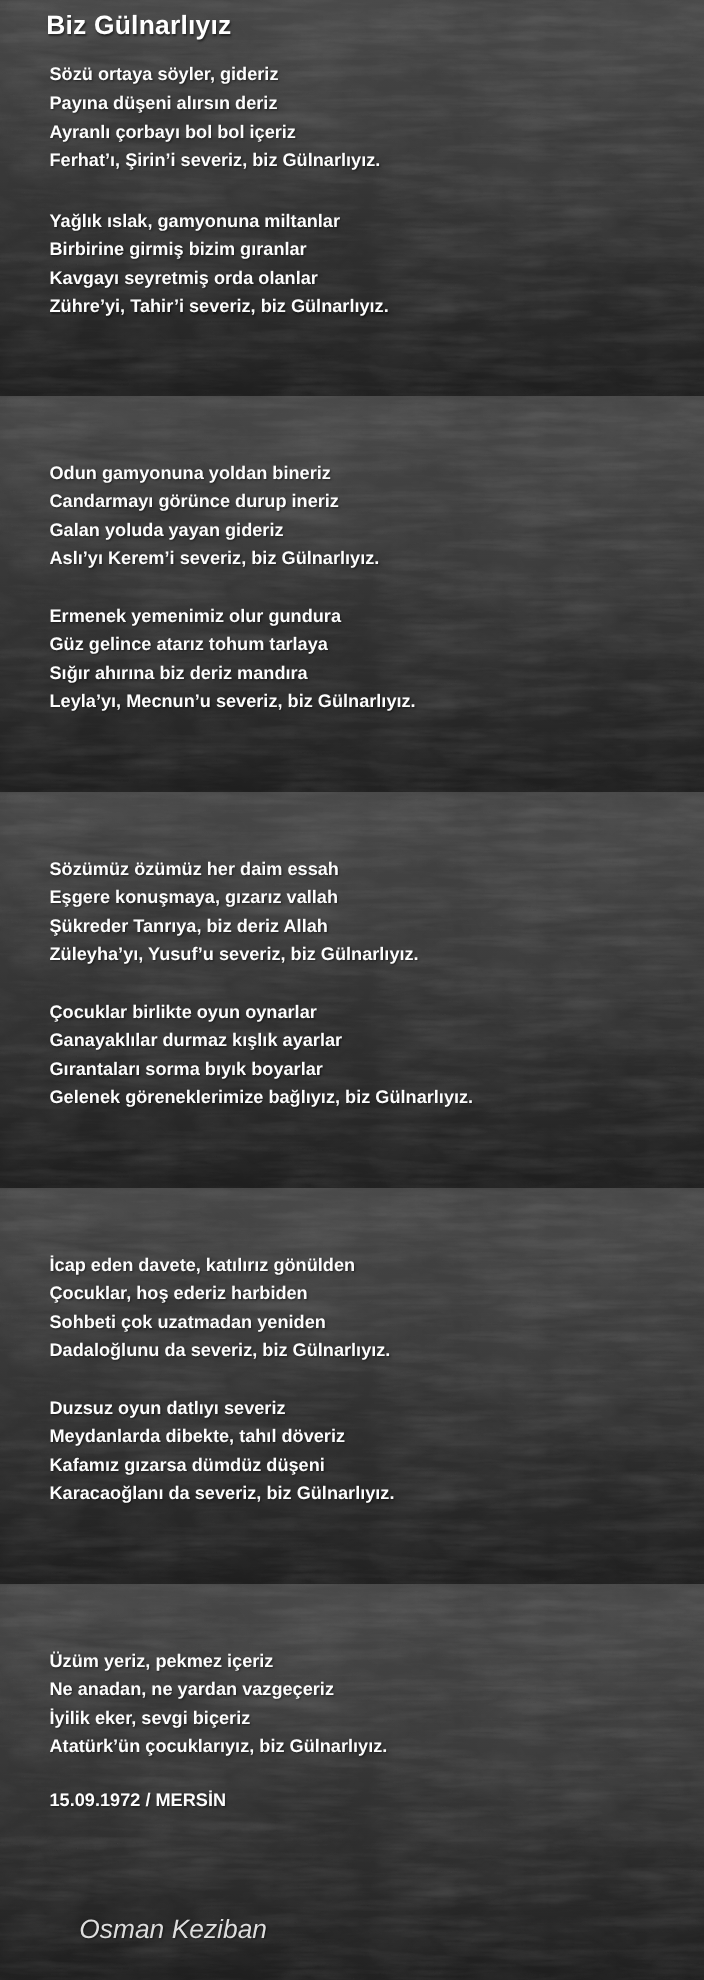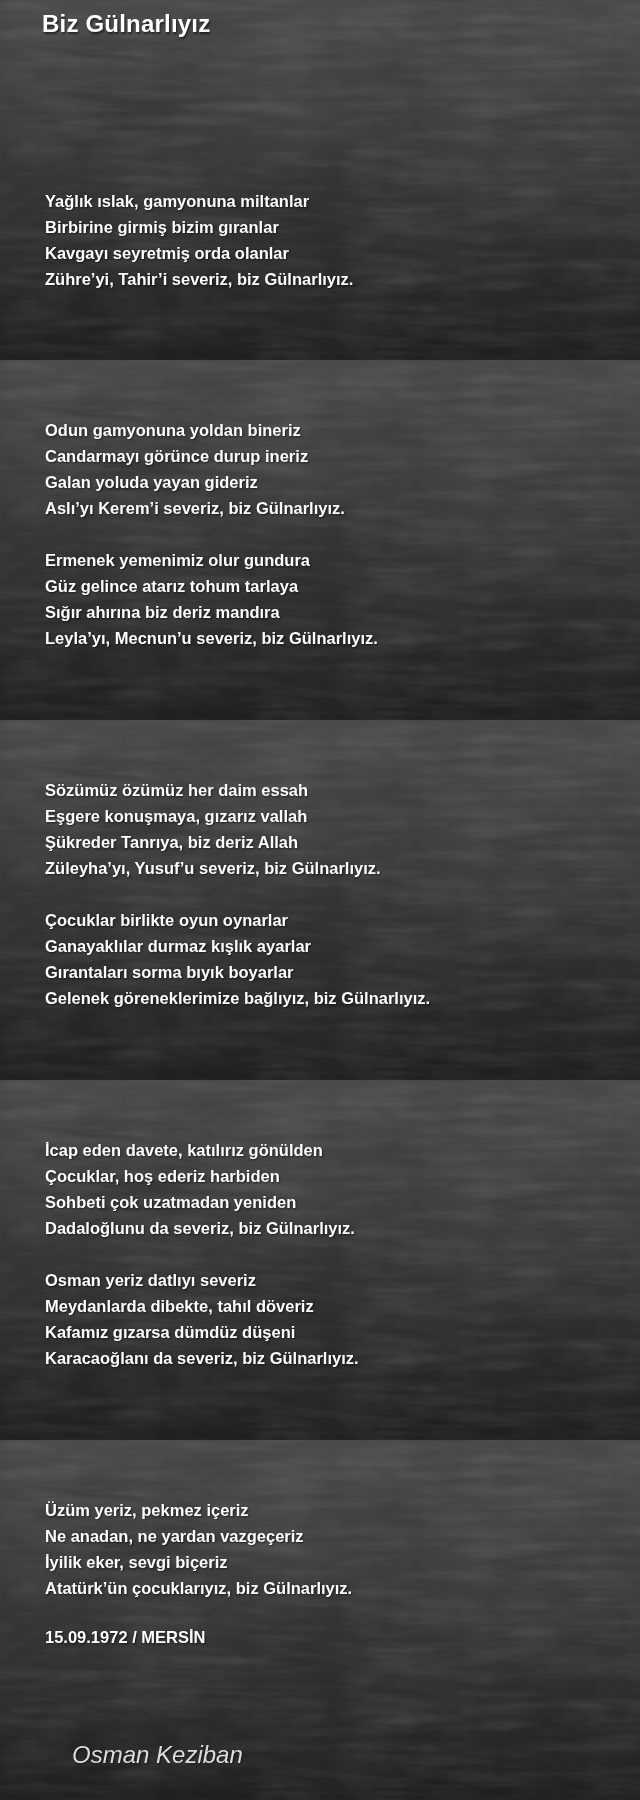--- a/index.html
+++ b/index.html
@@ -92,20 +92,26 @@
     <use href="#tile" x="0" y="360"></use>
     <use href="#tile" x="0" y="720"></use>
     <use href="#tile" x="0" y="1080"></use>
     <use href="#tile" x="0" y="1440"></use>
   </svg>
 
   <div class="content">
 
     <h1 class="title">Biz Gülnarlıyız</h1>
 
+    <div class="stanza" style="top:55px">
+      <div class="line">Sözü ortaya söyler, gideriz</div>
+      <div class="line">Payına düşeni alırsın deriz</div>
+      <div class="line">Ayranlı çorbayı bol bol içeriz</div>
+      <div class="line">Ferhat’ı, Şirin’i severiz, biz Gülnarlıyız.</div>
+    </div>
 
     <div class="stanza" style="top:188px">
       <div class="line">Yağlık ıslak, gamyonuna miltanlar</div>
       <div class="line">Birbirine girmiş bizim gıranlar</div>
       <div class="line">Kavgayı seyretmiş orda olanlar</div>
       <div class="line">Zühre’yi, Tahir’i severiz, biz Gülnarlıyız.</div>
     </div>
 
     <div class="stanza" style="top:417px">
       <div class="line">Odun gamyonuna yoldan bineriz</div>
@@ -136,21 +142,21 @@
     </div>
 
     <div class="stanza" style="top:1137px">
       <div class="line">İcap eden davete, katılırız gönülden</div>
       <div class="line">Çocuklar, hoş ederiz harbiden</div>
       <div class="line">Sohbeti çok uzatmadan yeniden</div>
       <div class="line">Dadaloğlunu da severiz, biz Gülnarlıyız.</div>
     </div>
 
     <div class="stanza" style="top:1267px">
-      <div class="line">Osman yeriz datlıyı severiz</div>
+      <div class="line">Duzsuz oyun datlıyı severiz</div>
       <div class="line">Meydanlarda dibekte, tahıl döveriz</div>
       <div class="line">Kafamız gızarsa dümdüz düşeni</div>
       <div class="line">Karacaoğlanı da severiz, biz Gülnarlıyız.</div>
     </div>
 
     <div class="stanza" style="top:1497px">
       <div class="line">Üzüm yeriz, pekmez içeriz</div>
       <div class="line">Ne anadan, ne yardan vazgeçeriz</div>
       <div class="line">İyilik eker, sevgi biçeriz</div>
       <div class="line">Atatürk’ün çocuklarıyız, biz Gülnarlıyız.</div>

